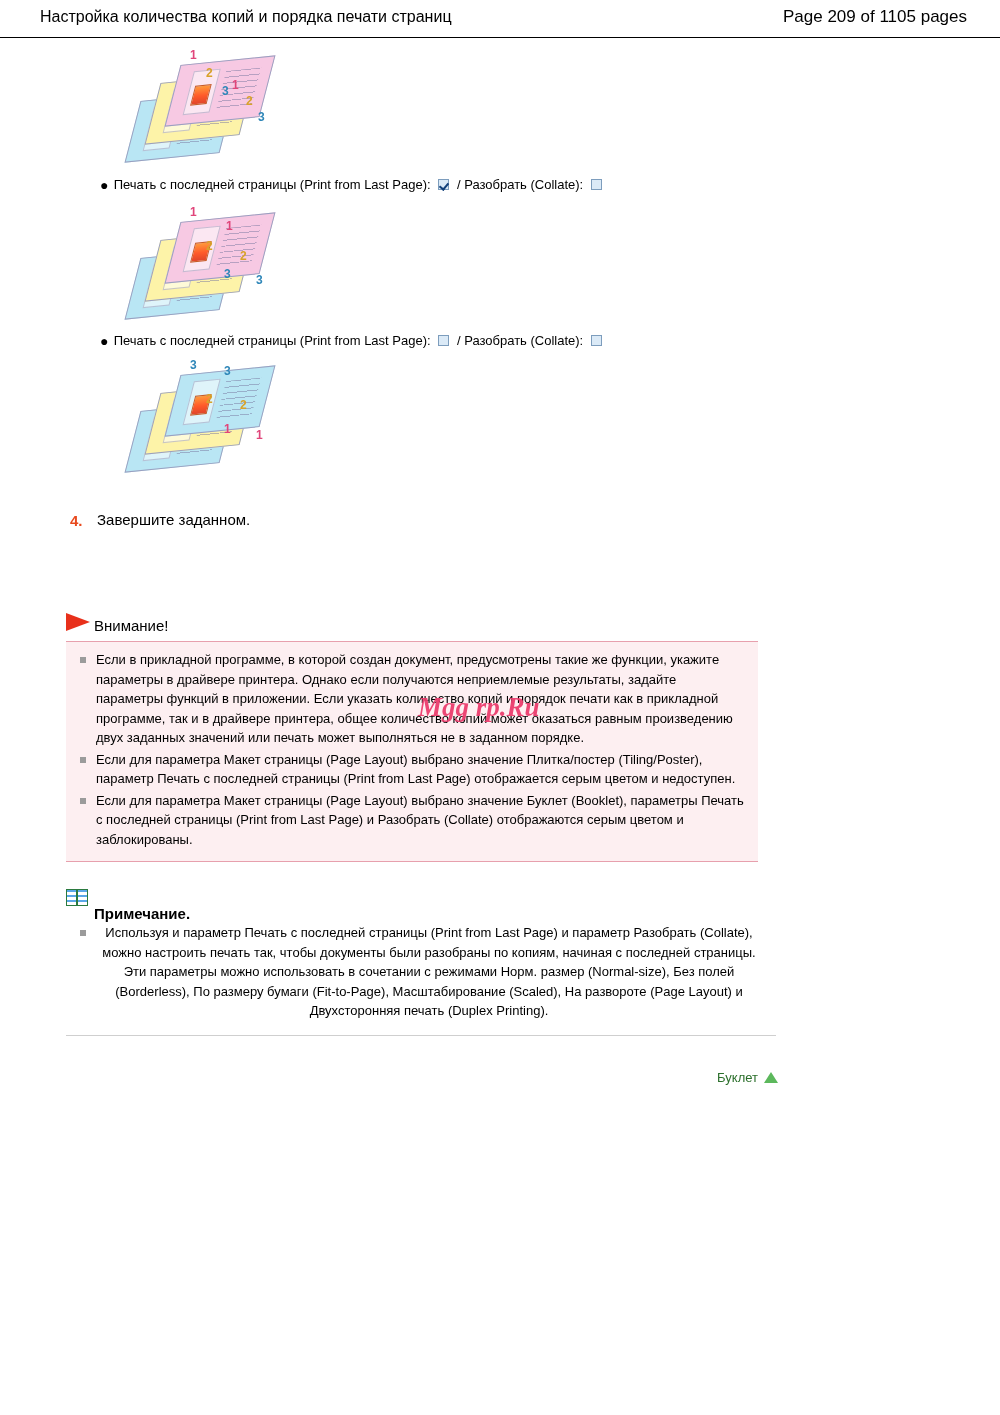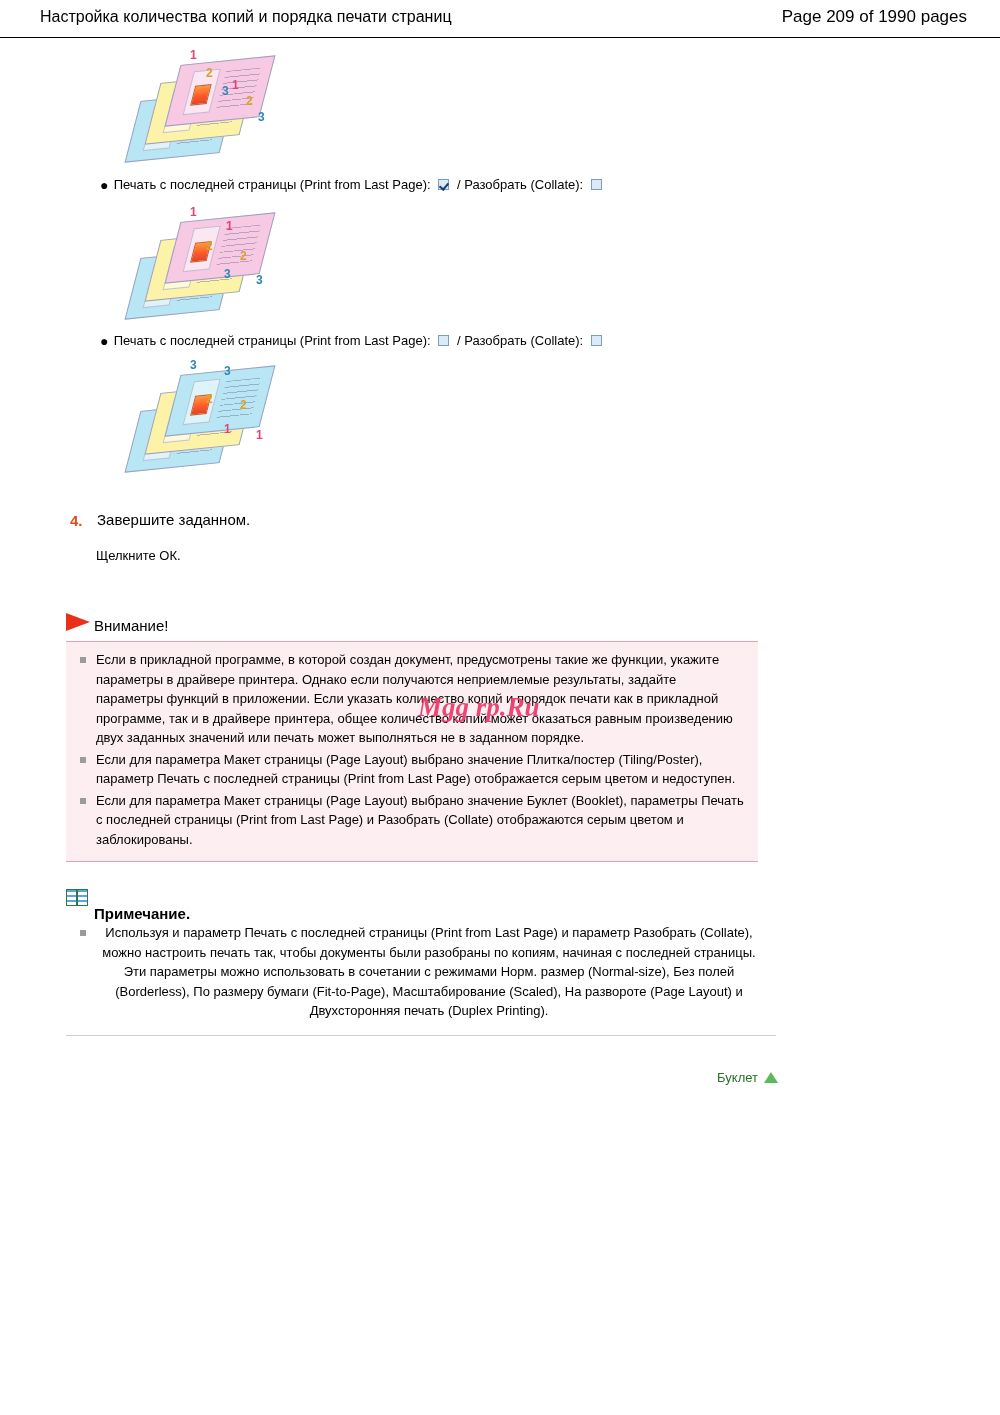--- a/index.html
+++ b/index.html
@@ -297,21 +297,21 @@
     white-space: nowrap;
   }
 </style>
 </head>
 <body>
 
 <div class="page">
 
   <div class="header">
     <div class="header-title">Настройка количества копий и порядка печати страниц</div>
-    <div class="header-pageinfo">Page 209 of 1990 pages</div>
+    <div class="header-pageinfo">Page 209 of 1105 pages</div>
   </div>
 
   <div class="illus" style="left:128px; top:48px;">
     <div class="sheet sheet-cyan" style="left:6px; top:48px;">
       <span class="strip"></span>
         <span class="pic"></span>
         <span class="lines"></span>
     </div>
     <div class="sheet sheet-yellow" style="left:26px; top:30px;">
       <span class="strip"></span>
@@ -393,21 +393,20 @@
     <span class="num" style="left:96px; top:6px; color:#2e86b8;">3</span>
     <span class="num" style="left:78px; top:34px; color:#d8a22a;">2</span>
     <span class="num" style="left:112px; top:40px; color:#d8a22a;">2</span>
     <span class="num" style="left:96px; top:64px; color:#e0457a;">1</span>
     <span class="num" style="left:128px; top:70px; color:#e0457a;">1</span>
   </div>
 
   <div class="step-num">4.</div>
   <div class="step-title">Завершите заданном.</div>
   <div class="step-body">
-    <div>Щелкните ОК.</div>
   </div>
 
   <div class="attn-flag">
       <span class="tri"></span>
     </div>
   <div class="attn-title">Внимание!</div>
   <div class="attn-box">
     <ul>
       <li>Если в прикладной программе, в которой создан документ, предусмотрены такие же функции, укажите параметры в драйвере принтера. Однако если получаются неприемлемые результаты, задайте параметры функций в приложении. Если указать количество копий и порядок печати как в прикладной программе, так и в драйвере принтера, общее количество копий может оказаться равным произведению двух заданных значений или печать может выполняться не в заданном порядке.</li>
       <li>Если для параметра Макет страницы (Page Layout) выбрано значение Плитка/постер (Tiling/Poster), параметр Печать с последней страницы (Print from Last Page) отображается серым цветом и недоступен.</li>

